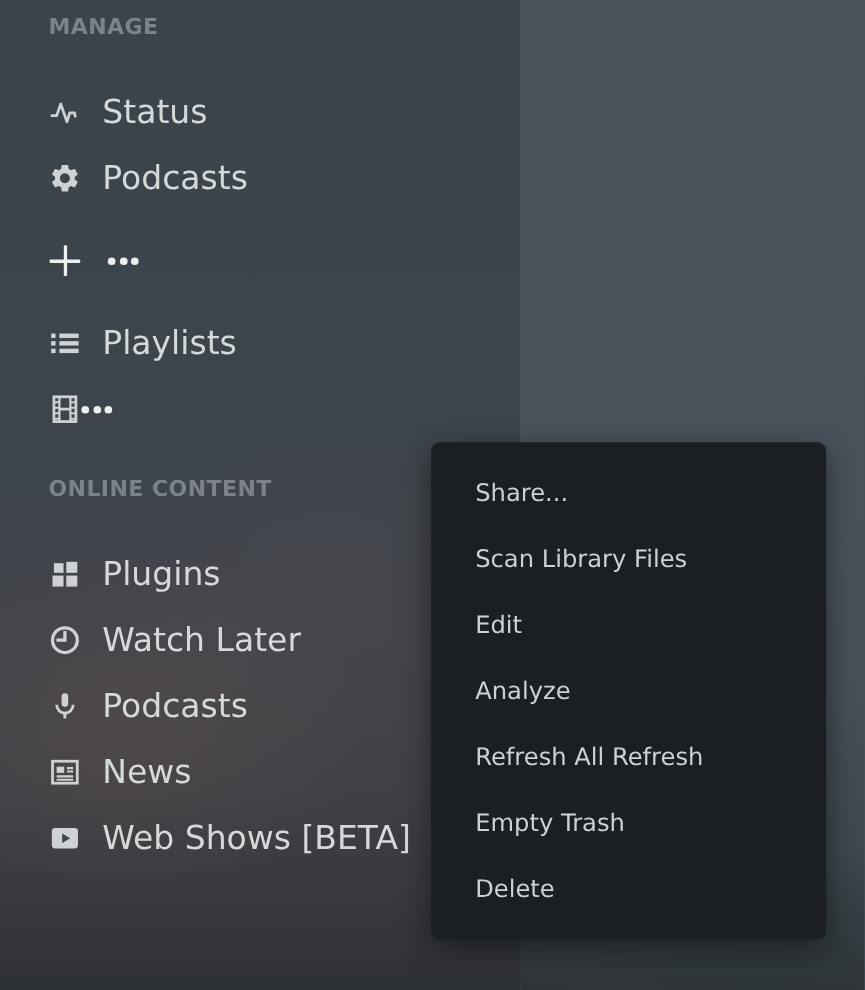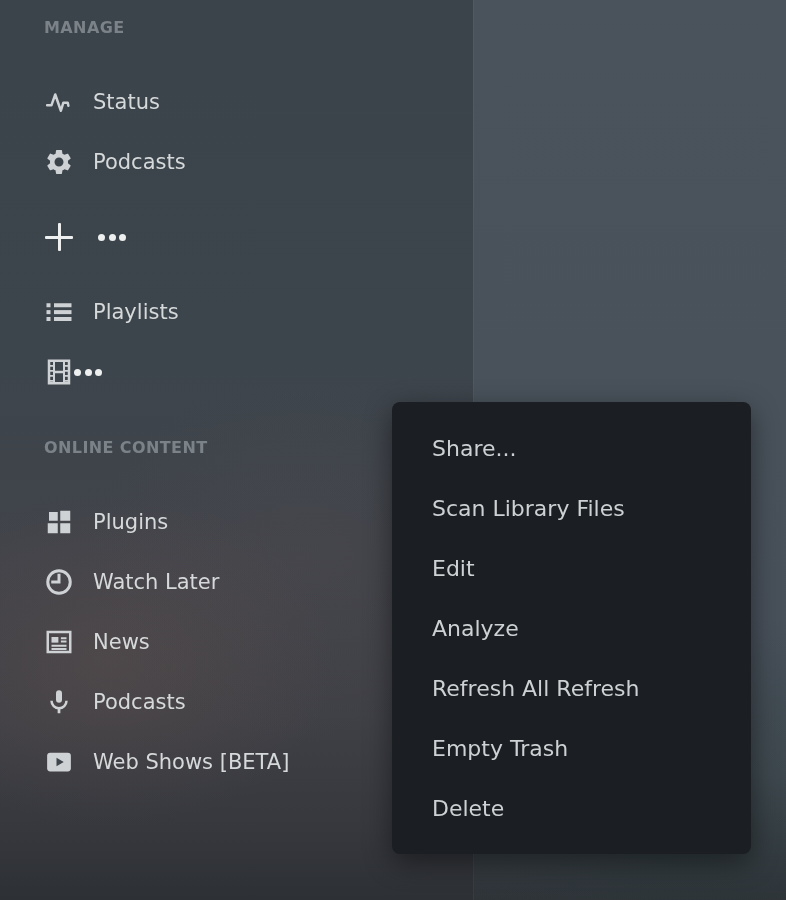--- a/index.html
+++ b/index.html
@@ -25,23 +25,23 @@
       radial-gradient(ellipse 320px 240px at 110px 660px, rgba(128,96,82,0.22), rgba(0,0,0,0) 70%),
       radial-gradient(ellipse 300px 260px at 300px 560px, rgba(110,95,90,0.10), rgba(0,0,0,0) 70%),
       linear-gradient(180deg, #3b434b 0%, #3d454c 40%, #41434a 62%, #3f4046 80%, #36383e 92%, #2d3035 100%);
     box-shadow: 1px 0 0 rgba(255,255,255,0.04);
     padding-top: 12px;
     color: #d6d9da;
   }
 
   .section-header {
     height: 30px;
-    display: flex; align-items: center;
+    display: flex; 
     padding: 0 30px 0 44px;
-    font-size: 16px; font-weight: bold;
+    font-size: 20px; font-weight: bold;
     letter-spacing: 0.4px;
     color: #7b8288;
   }
   .section-header .header-title { flex: 1; }
   .spacer { height: 30px; }
 
   .side-row {
     height: 60px;
     display: flex; align-items: center;
     padding: 0 30px 0 44px;
@@ -49,21 +49,21 @@
   }
   .side-row .icon {
     width: 30px; height: 30px;
     display: flex; align-items: center; justify-content: center;
     color: #ced2d4;
     flex: none;
   }
   .side-row .icon svg { width: 30px; height: 30px; }
   .side-row .label {
     margin-left: 19px;
-    font-size: 21px;
+    font-size: 30px;
     color: #d6d9da;
     white-space: nowrap;
     flex: 1;
   }
 
   
   .hdr-actions { display: flex; align-items: center; gap: 24px; }
   .plus-btn { width: 30px; height: 30px; position: relative; cursor: pointer; }
   .plus-btn::before, .plus-btn::after {
     content: ""; position: absolute; background: #eef0f0; border-radius: 1px;
@@ -195,37 +195,37 @@
         <path d="M12 6.5V12H7"></path>
       </svg>
     </span>
     <span class="label">Watch Later</span>
   </div>
 
 
   <div class="side-row">
     <span class="icon">
       <svg viewBox="0 0 24 24" fill="none" stroke="currentColor" stroke-width="2">
+        <rect x="9.6" y="2.5" width="4.8" height="10" rx="2.4" fill="currentColor" stroke="none"></rect>
+        <path d="M6 11a6 6 0 0 0 12 0"></path>
+        <path d="M12 17v4" stroke-width="2.2"></path>
+      </svg>
+    </span>
+    <span class="label">Podcasts</span>
+  </div>
+
+  <div class="side-row">
+    <span class="icon">
+      <svg viewBox="0 0 24 24" fill="none" stroke="currentColor" stroke-width="2">
         <rect x="3" y="4" width="18" height="16"></rect>
         <rect x="6" y="8" width="5.5" height="4.5" fill="currentColor" stroke="none"></rect>
         <path d="M13.5 9h4.5 M13.5 11.5h4.5 M6 15h12 M6 17.5h12" stroke-width="1.6"></path>
       </svg>
     </span>
     <span class="label">News</span>
-  </div>
-
-  <div class="side-row">
-    <span class="icon">
-      <svg viewBox="0 0 24 24" fill="none" stroke="currentColor" stroke-width="2">
-        <rect x="9.6" y="2.5" width="4.8" height="10" rx="2.4" fill="currentColor" stroke="none"></rect>
-        <path d="M6 11a6 6 0 0 0 12 0"></path>
-        <path d="M12 17v4" stroke-width="2.2"></path>
-      </svg>
-    </span>
-    <span class="label">Podcasts</span>
   </div>
 
   <div class="side-row">
     <span class="icon">
       <svg viewBox="0 0 24 24">
         <rect x="2.5" y="4.5" width="19" height="15" rx="2.5" fill="currentColor"></rect>
         <path d="M10 8.6v6.8l5.8-3.4z" fill="#3f454c"></path>
       </svg>
     </span>
     <span class="label">Web Shows [BETA]</span>

